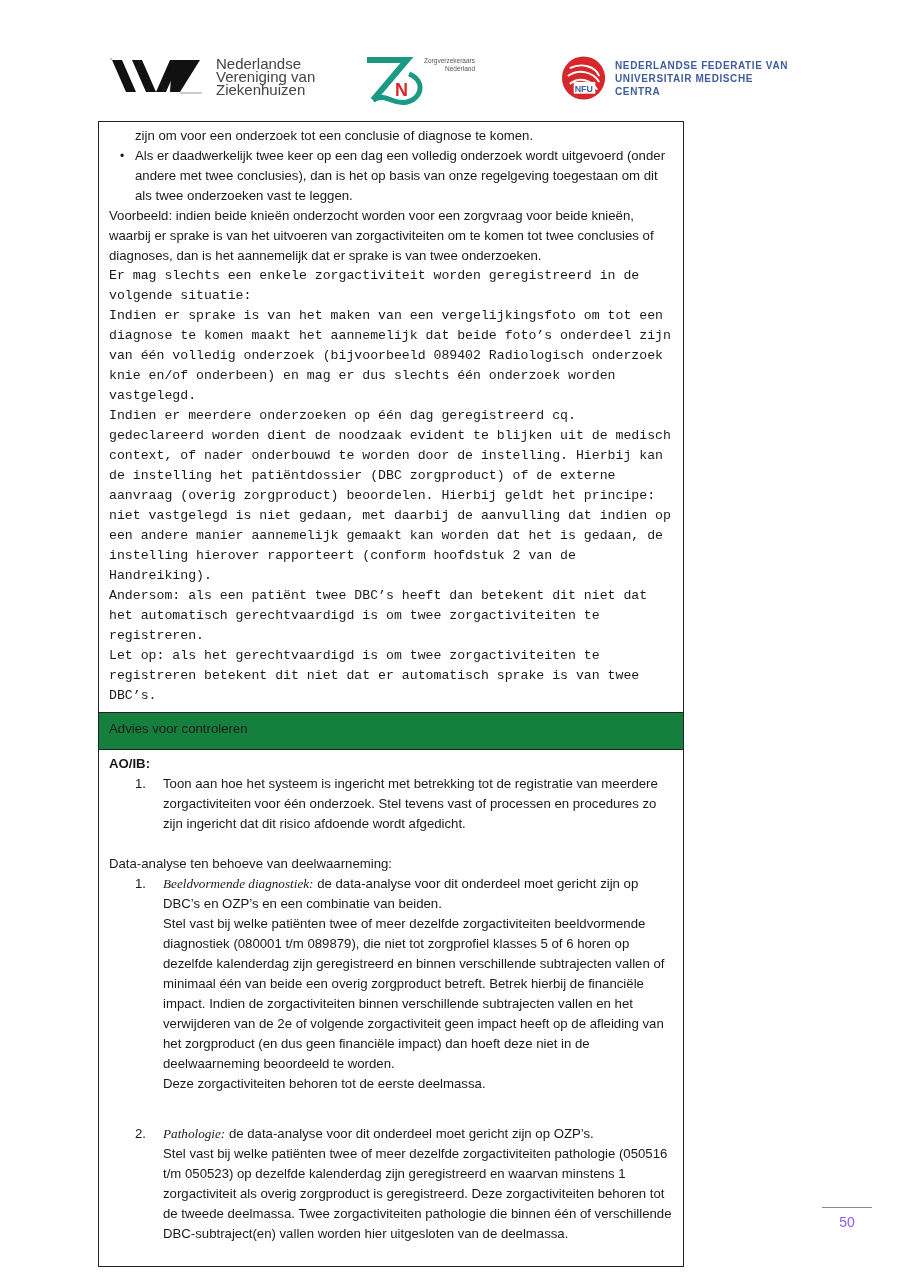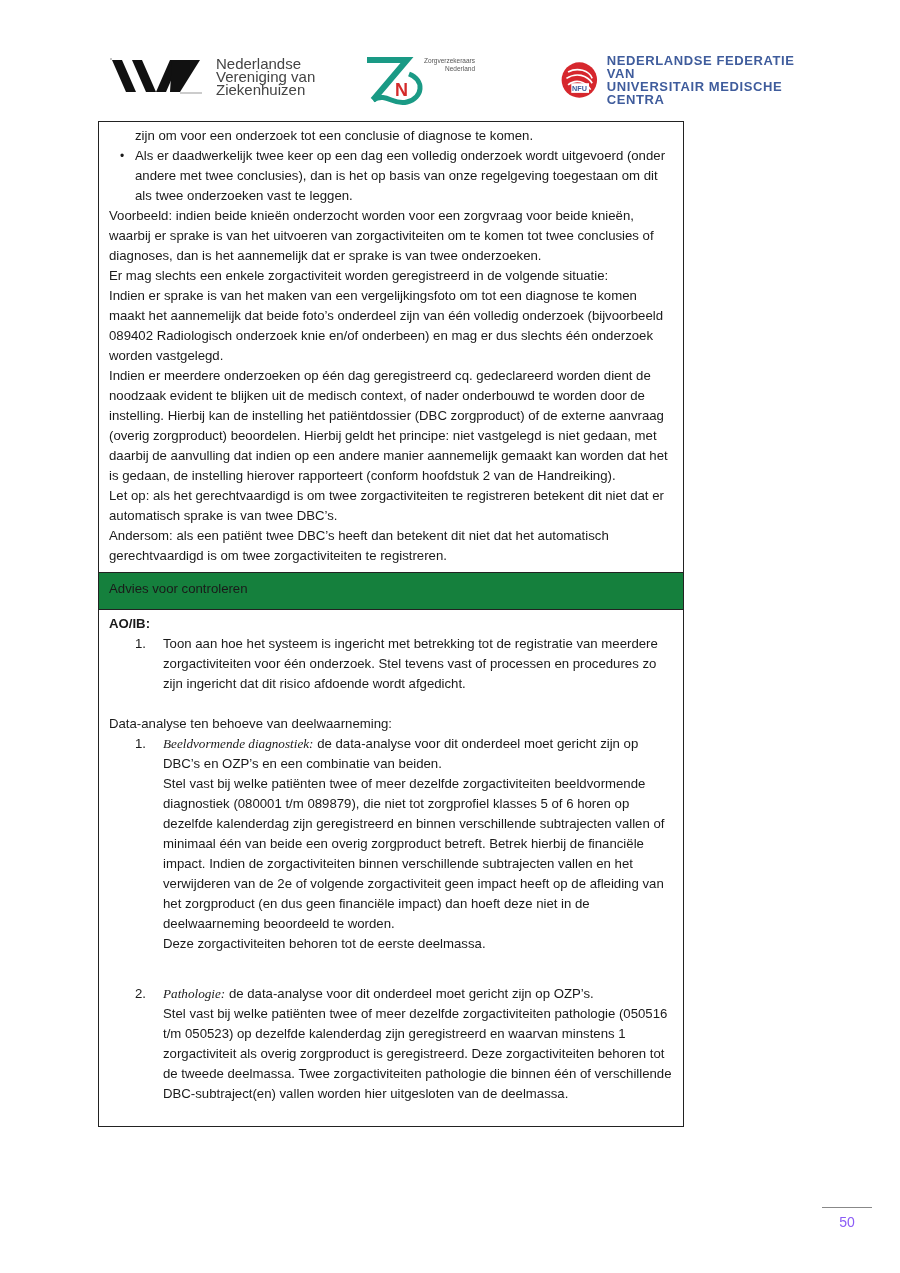--- a/index.html
+++ b/index.html
@@ -12,30 +12,30 @@
       line-height: 20px;
     }
     .header { position: absolute; top: 52px; left: 108px; width: 690px; height: 60px; }
     .logo { position: absolute; display: flex; align-items: center; }
     .logo-nvz { left: 2px; top: 4px; }
     .nvz-mark { width: 92px; height: 40px; position: relative; }
     .nvz-text { margin-left: 14px; font-size: 15px; line-height: 13px; color: #444; }
     .logo-zn { left: 255px; top: 0px; width: 120px; height: 56px; }
     .zn-text { position: absolute; left: 50px; top: 5px; font-size: 6.5px; line-height: 8px; color: #555; text-align: right; width: 62px; }
     .logo-nfu { left: 452px; top: 2px; }
-    .nfu-text { margin-left: 8px; font-size: 13px; line-height: 13px; color: #3f5c9c; letter-spacing: 0.6px; font-weight: bold; }
+    .nfu-text { margin-left: 8px; font-size: 10px; line-height: 13px; color: #3f5c9c; letter-spacing: 0.6px; font-weight: bold; }
 
     .box {
       position: absolute;
       left: 98px; top: 121px; width: 586px;
       border: 1.3px solid #222;
     }
     .cell { padding: 4px 10px 6px 10px; }
     .cell p { margin: 0; }
-    .gap { margin-top: 10px; }
+    .gap { margin-top: 10px; font-family: Liberation Mono, monospace; }
     .bullet-row { display: flex; }
     .bullet-row .b { width: 26px; flex: 0 0 26px; text-align: center; font-size: 12px; }
     .indent { padding-left: 26px; }
     .band {
       background: #15803d;
       border-top: 1.3px solid #222;
       border-bottom: 1.3px solid #222;
       height: 38px;
       padding: 6px 10px;
     }
@@ -98,22 +98,22 @@
   <div class="cell">
     <p class="indent">zijn om voor een onderzoek tot een conclusie of diagnose te komen.</p>
     <div class="bullet-row">
       <span class="b">•</span>
       <p>Als er daadwerkelijk twee keer op een dag een volledig onderzoek wordt uitgevoerd (onder andere met twee conclusies), dan is het op basis van onze regelgeving toegestaan om dit als twee onderzoeken vast te leggen.</p>
     </div>
     <p>Voorbeeld: indien beide knieën onderzocht worden voor een zorgvraag voor beide knieën, waarbij er sprake is van het uitvoeren van zorgactiviteiten om te komen tot twee conclusies of diagnoses, dan is het aannemelijk dat er sprake is van twee onderzoeken.</p>
     <p class="gap bold" style="font-weight:normal;">Er mag slechts een enkele zorgactiviteit worden geregistreerd in de volgende situatie:</p>
     <p class="gap">Indien er sprake is van het maken van een vergelijkingsfoto om tot een diagnose te komen maakt het aannemelijk dat beide foto’s onderdeel zijn van één volledig onderzoek (bijvoorbeeld 089402 Radiologisch onderzoek knie en/of onderbeen) en mag er dus slechts één onderzoek worden vastgelegd.</p>
     <p class="gap">Indien er meerdere onderzoeken op één dag geregistreerd cq. gedeclareerd worden dient de noodzaak evident te blijken uit de medisch context, of nader onderbouwd te worden door de instelling. Hierbij kan de instelling het patiëntdossier (DBC zorgproduct) of de externe aanvraag (overig zorgproduct) beoordelen. Hierbij geldt het principe: niet vastgelegd is niet gedaan, met daarbij de aanvulling dat indien op een andere manier aannemelijk gemaakt kan worden dat het is gedaan, de instelling hierover rapporteert (conform hoofdstuk 2 van de Handreiking).</p>
+    <p class="gap">Andersom: als een patiënt twee DBC’s heeft dan betekent dit niet dat het automatisch gerechtvaardigd is om twee zorgactiviteiten te registreren.</p>
     <p class="gap">Let op: als het gerechtvaardigd is om twee zorgactiviteiten te registreren betekent dit niet dat er automatisch sprake is van twee DBC’s.</p>
-    <p class="gap">Andersom: als een patiënt twee DBC’s heeft dan betekent dit niet dat het automatisch gerechtvaardigd is om twee zorgactiviteiten te registreren.</p>
   </div>
 
   <div class="band">
     <span>Advies voor controleren</span>
   </div>
 
   <div class="cell" style="padding-bottom:22px;">
     <p class="bold">AO/IB:</p>
     <div class="num-row">
       <span class="n">1.</span>

